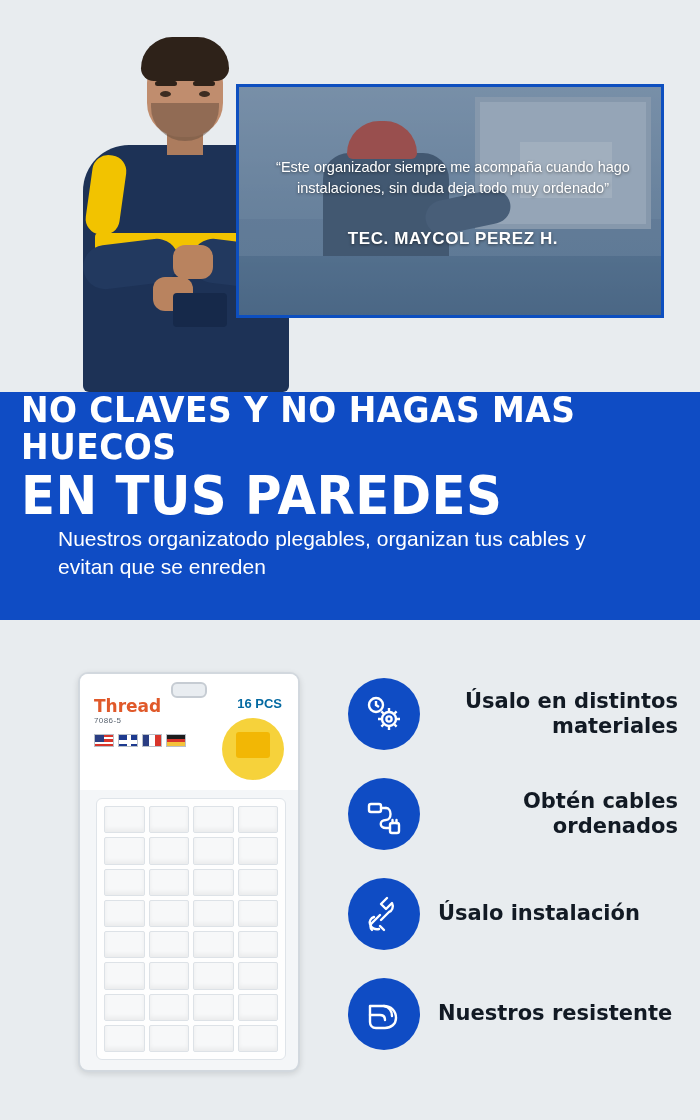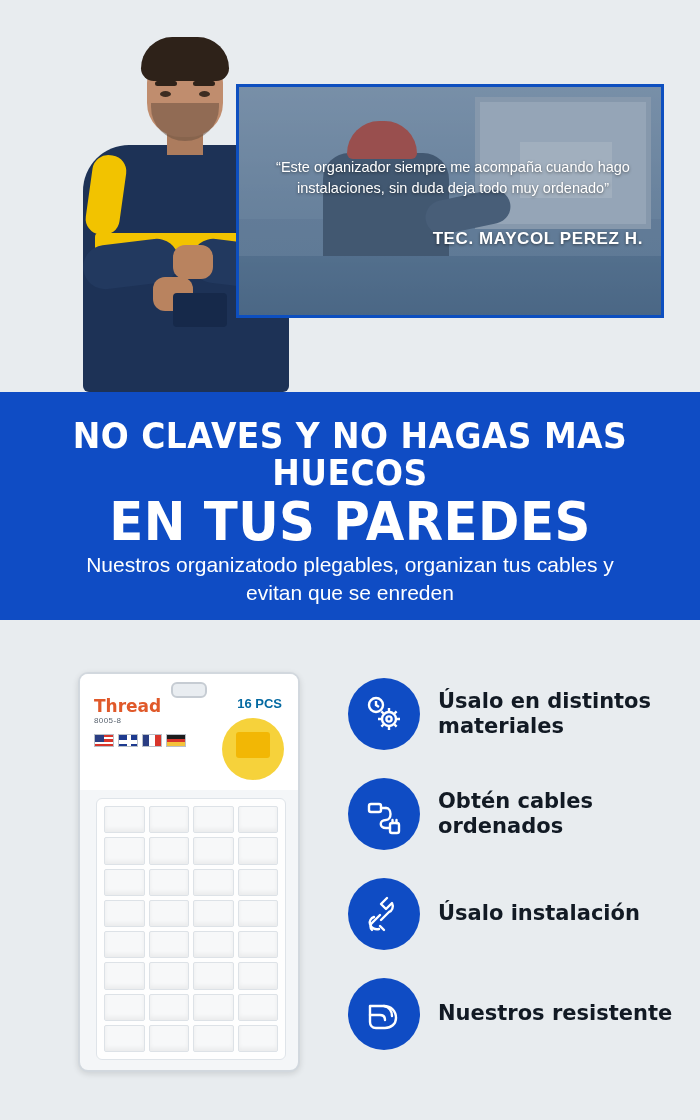--- a/index.html
+++ b/index.html
@@ -155,37 +155,35 @@
     width: 380px;
     text-align: center;
     color: #ffffff;
     font-size: 14.5px;
     line-height: 1.45;
     text-shadow: 0 1px 3px rgba(0,0,0,.5);
   }
   .quote-card .quote-author {
     position: absolute; left: 24px; top: 142px;
     width: 380px;
-    text-align: right;
+    text-align: center;
     color: #ffffff;
     font-size: 17px;
     font-weight: bold;
     letter-spacing: .6px;
     text-shadow: 0 1px 3px rgba(0,0,0,.5);
   }
 
   
   .banner {
     position: absolute;
     left: 0; top: 392px;
     width: 700px; height: 228px;
     background: #0f4cc4;
     color: #fff;
-    text-align: center;
-    padding-top: 26px;
   }
   .banner h1 {
     font-family: "DejaVu Sans", sans-serif;
     font-size: 35px;
     font-weight: 900;
     letter-spacing: .5px;
     line-height: 1.05;
     text-transform: uppercase;
     transform: scaleX(0.94);
   }
@@ -322,20 +320,21 @@
     background: #0f4cc4;
     display: flex; align-items: center; justify-content: center;
   }
   .feature .badge svg { display: block; }
   .feature .ftext {
     color: #121a24;
     font-size: 21px;
     font-weight: bold;
     line-height: 1.2;
     font-family: "DejaVu Sans", sans-serif;
+    text-align: right;
   }
 </style>
 </head>
 <body>
 
 <div class="page">
 
   <div class="hero">
 
     <div class="tech">
@@ -379,21 +378,21 @@
     <h2>EN TUS PAREDES</h2>
     <p>Nuestros organizatodo plegables, organizan tus cables y evitan que se enreden</p>
   </div>
 
   <div class="bottom">
 
     <div class="product">
       <div class="card-top"></div>
       <div class="hang-hole"></div>
       <div class="brand">Thread</div>
-      <div class="sku">8005-8</div>
+      <div class="sku">7086-5</div>
       <div class="pcs">16 PCS</div>
       <div class="yellow-circle"></div>
       <div class="yellow-clip"></div>
       <div class="flags">
         <div class="flag us"></div>
         <div class="flag uk"></div>
         <div class="flag fr"></div>
         <div class="flag de"></div>
       </div>
       <div class="blister">

